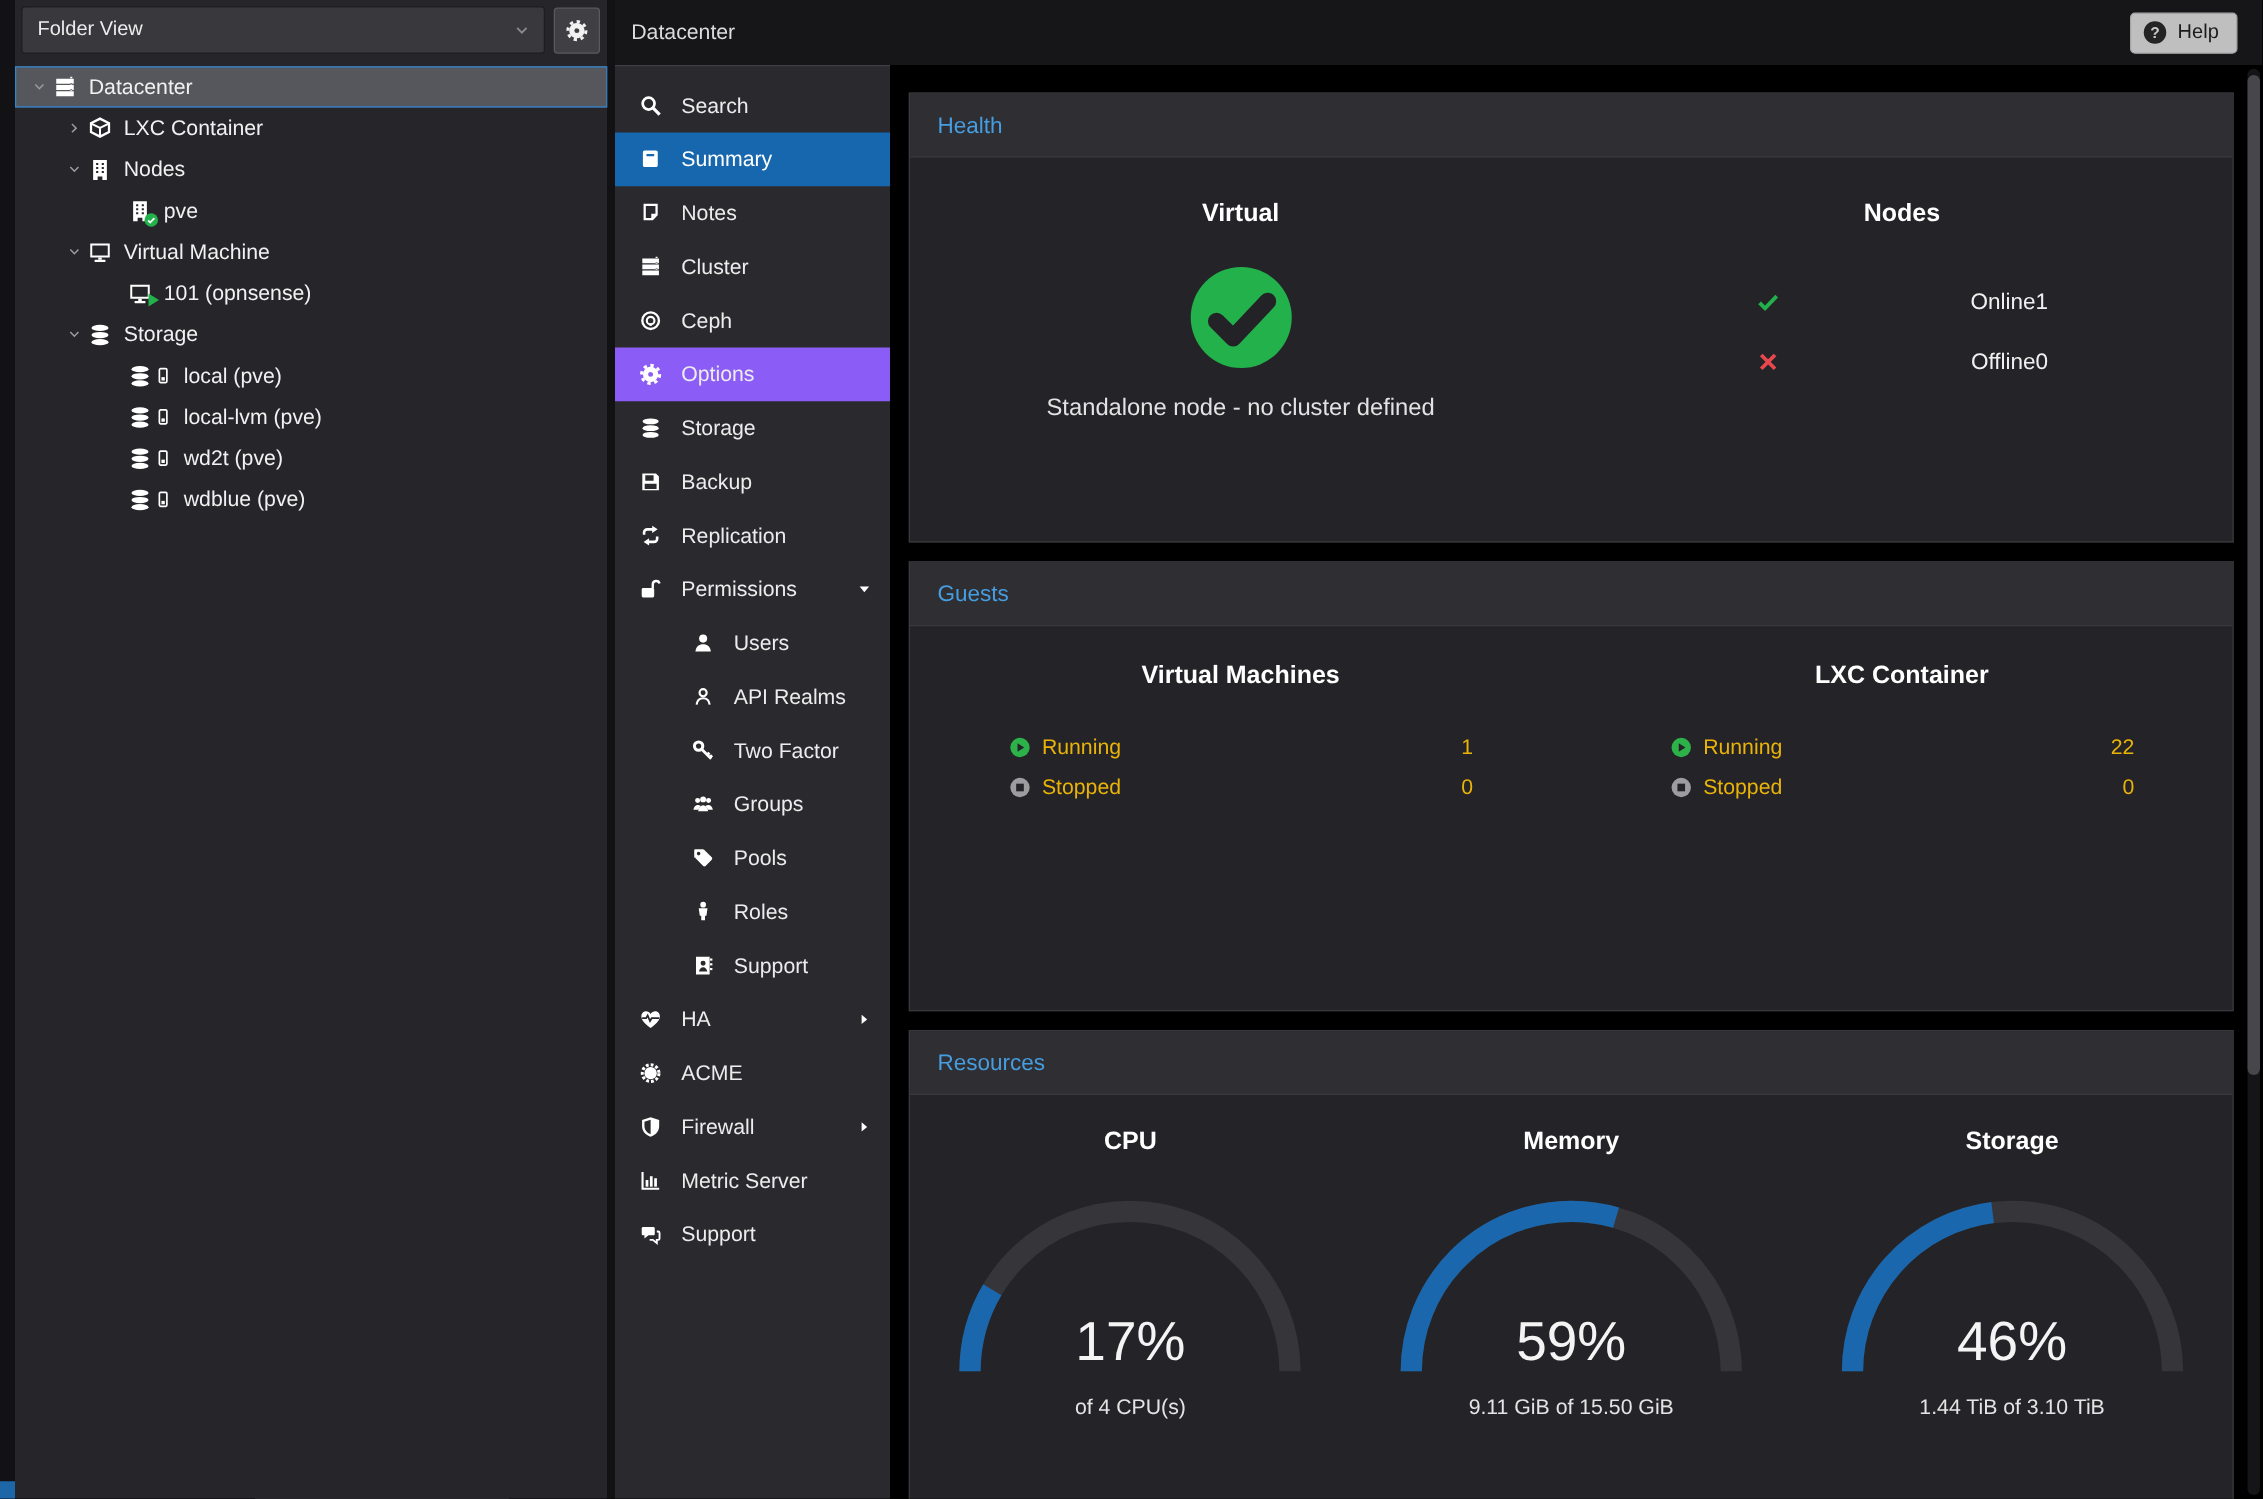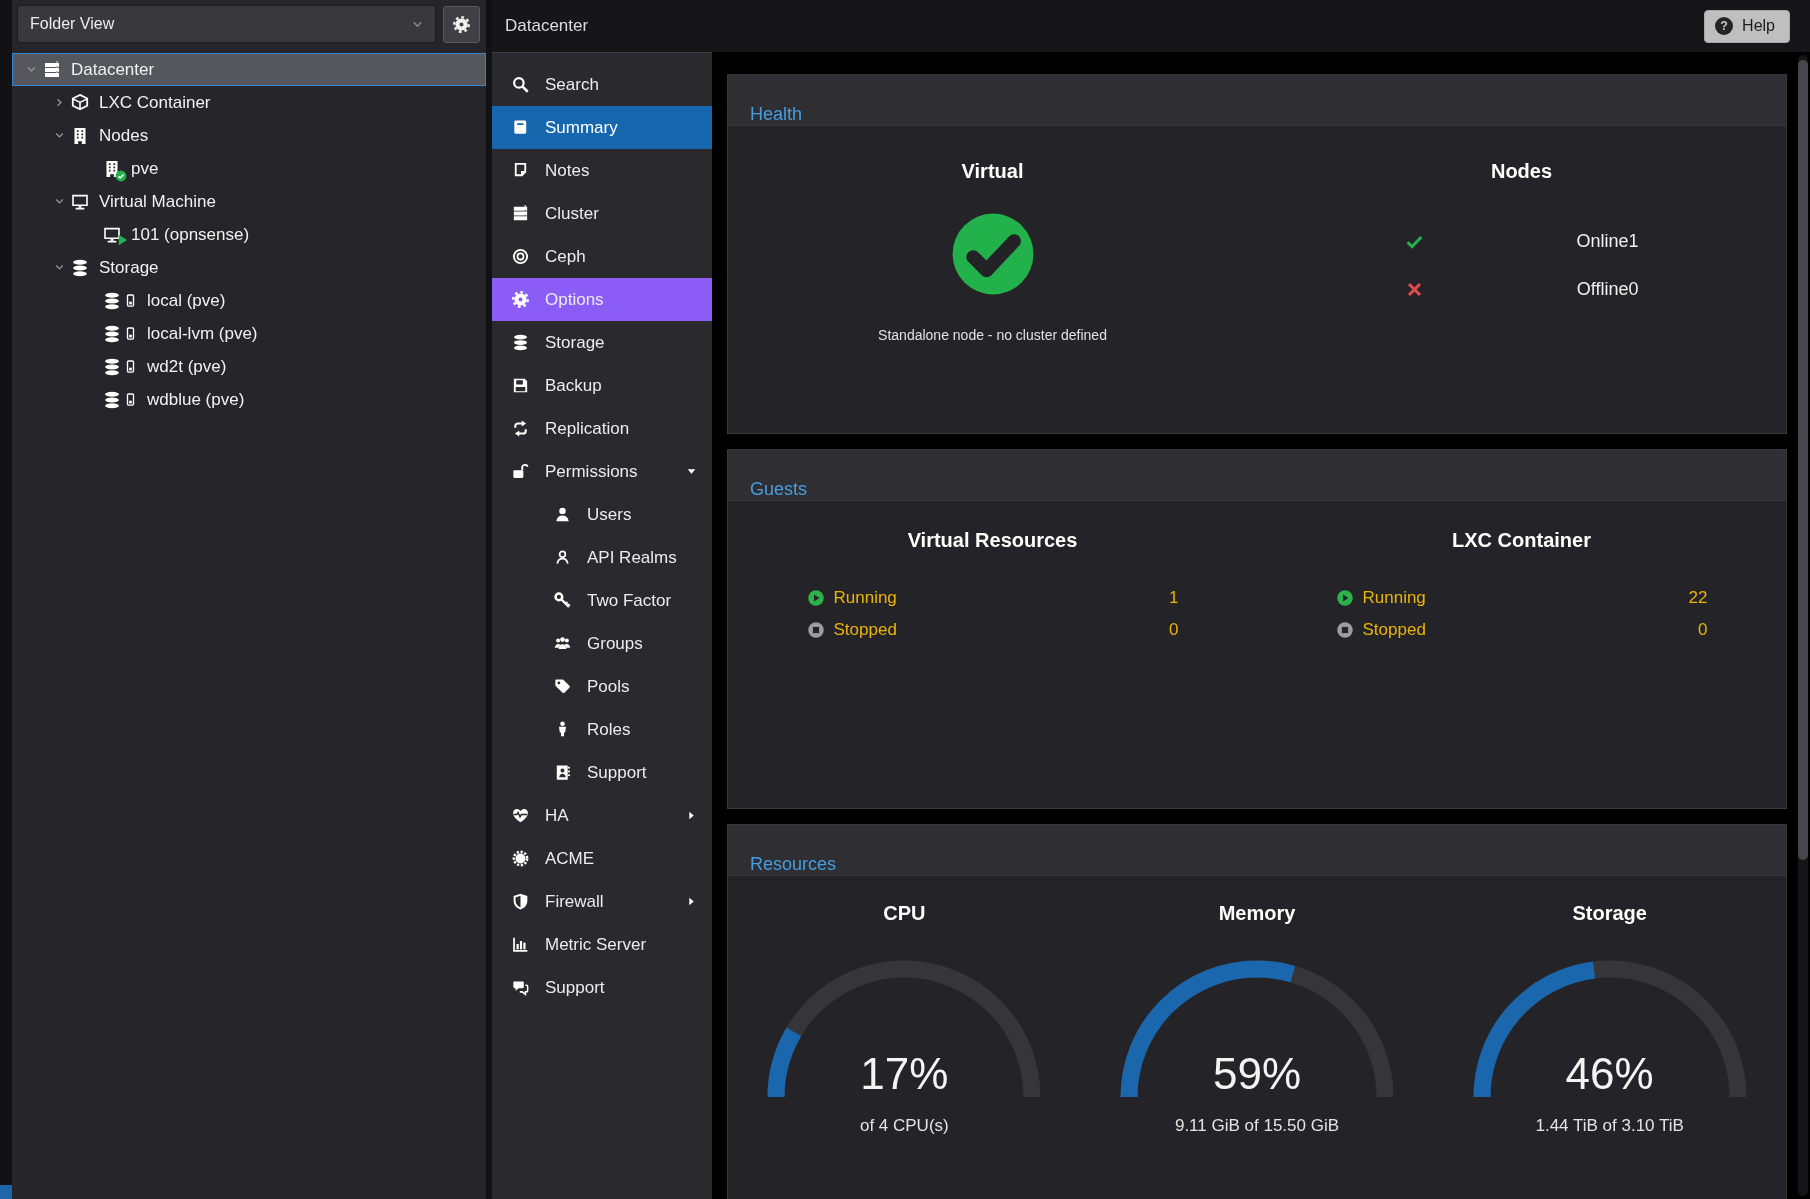--- a/index.html
+++ b/index.html
@@ -56,29 +56,29 @@
   .nav-row.hov{background:#8b5cf6}
   .nlabel{flex:1;white-space:nowrap}
   .narrow{display:inline-flex;color:#d2d2d2}
   .narrow .ic{width:13px;height:13px;margin:0}
   
   .content{position:absolute;left:712px;top:52px;right:0;bottom:0;background:#000}
   .panel{position:absolute;left:15px;width:1060px;background:#242428;border:1px solid #39393d;box-sizing:border-box}
   #panel-health{top:22px;height:360px}
   #panel-guests{top:397px;height:360px}
   #panel-resources{top:772px;height:380px}
-  .panel-hd{height:50px;background:#2e2e33;border-bottom:1px solid #39393d;display:flex;align-items:flex-end;
+  .panel-hd{height:50px;background:#2e2e33;border-bottom:1px solid #39393d;display:flex;align-items:center;
             padding:0 22px;color:#469de0;font-size:18px}
   .panel-bd{position:relative}
   .health-bd,.guests-bd{display:flex}
   .hcol,.gcol{flex:1;text-align:center}
   .hcol h3,.gcol h3,.rcell h3{margin:0;padding-top:34px;font-size:20px;color:#fff;font-weight:bold}
   .gcol h3{padding-top:28px}
   .big-check{width:86px;height:86px;display:block;margin:28px auto 0}
-  .status-msg{margin-top:30px;font-size:14px;color:#e2e2e2}
+  .status-msg{margin-top:19px;font-size:19px;color:#e2e2e2}
   .node-rows{width:234px;margin:34px auto 0}
   .node-row{display:flex;align-items:center;height:48px;font-size:18px;color:#f0f0f0}
   .node-row .ic{width:19px;height:19px;margin-right:10px}
   .node-row .ok{color:#23b14c}
   .node-row .err{color:#e5484d}
   .nrlabel{flex:1;text-align:right}
   .grows{width:372px;margin:30px auto 0}
   .grow{display:flex;align-items:center;height:32px;font-size:17px;color:#eab308}
   .grow .ic{width:18px;height:18px;margin-right:9px}
   .glabel{flex:1;text-align:left}
@@ -611,21 +611,21 @@
       </div>
     </div>
   </section>
 
   <section class="panel" id="panel-guests">
     <div class="panel-hd">
       <span>Guests</span>
     </div>
     <div class="panel-bd guests-bd" id="guest-cols">
         <div class="gcol">
-          <h3>Virtual Resources</h3>
+          <h3>Virtual Machines</h3>
           <div class="grows">
             <div class="grow">
               <svg class="ic ">
                 <use href="#i-play-c"></use>
               </svg>
               <span class="glabel">Running</span>
               <span class="gval">1</span>
             </div>
             <div class="grow">
               <svg class="ic ">

